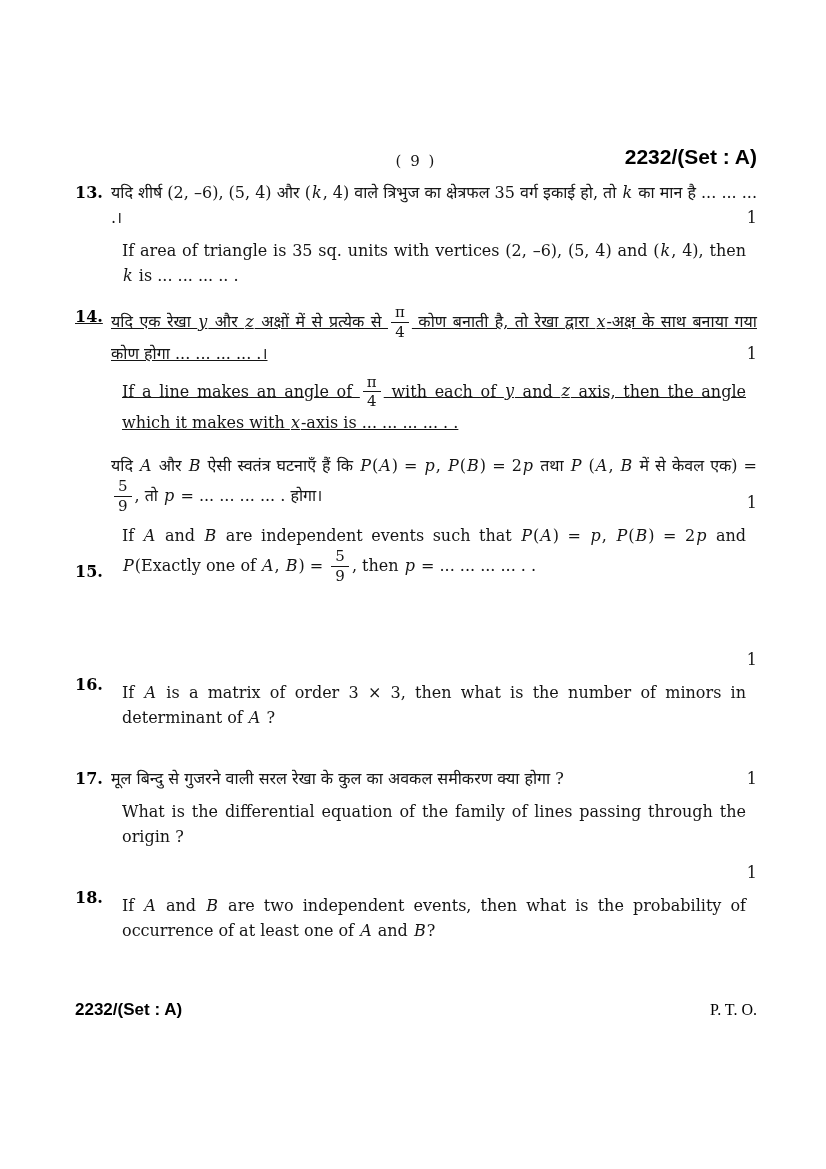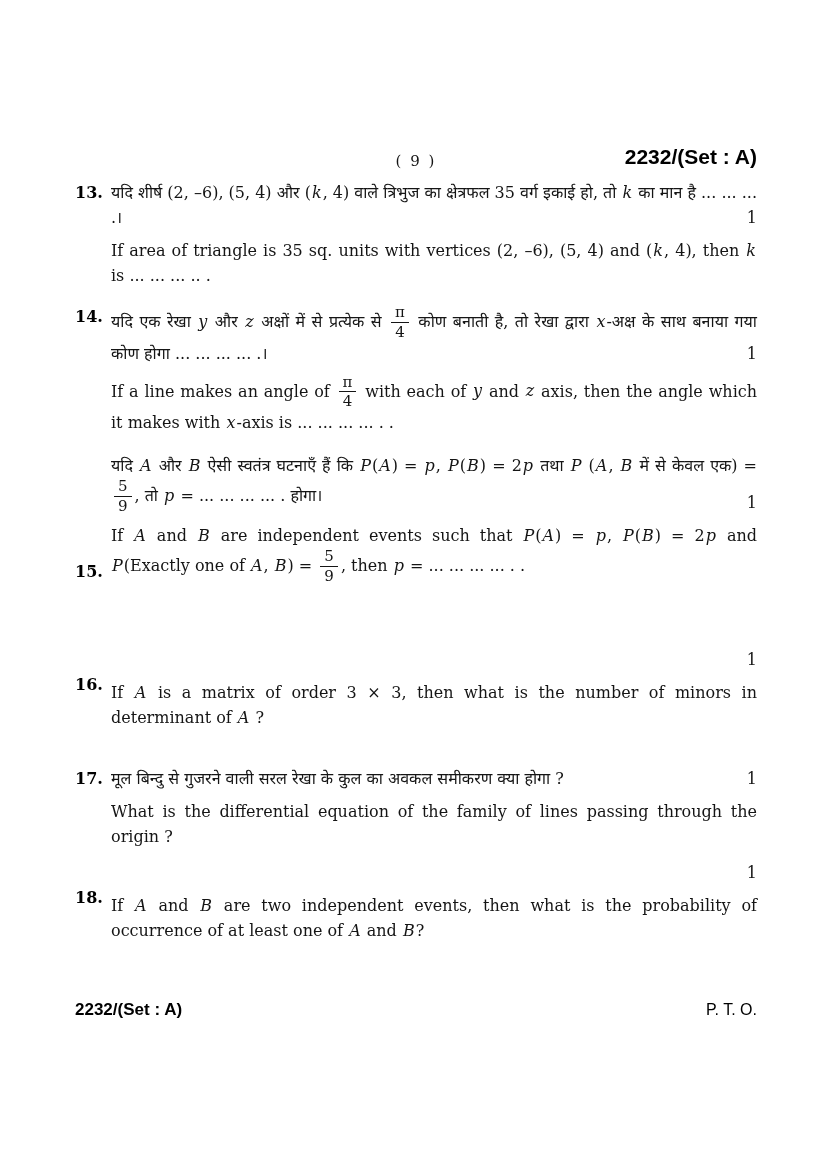--- a/index.html
+++ b/index.html
@@ -35,43 +35,43 @@
   .q-body { flex: 1; min-width: 0; }
   .q-hindi {
     position: relative; margin: 0;
     text-align: justify; line-height: 25px;
   }
   .q-marks {
     position: absolute; right: 0; bottom: 0;
     line-height: 25px; color: #151515;
   }
   .q-english {
-    margin: 8px 0 0; text-align: justify; line-height: 25px;
+    margin: 8px 11px 0; text-align: justify; line-height: 25px;
   }
   i.var { font-style: italic; padding: 0 1px; }
   .frac {
     display: inline-block; vertical-align: middle; text-align: center;
     font-size: 15px; line-height: 1.12; margin: 0 3px;
   }
   .frac .num { display: block; border-bottom: 1.3px solid #151515; padding: 0 4px 1px; }
   .frac .den { display: block; padding-top: 1px; }
   #questions .question:nth-child(1) { margin-bottom: 16px; }
-  #questions .question:nth-child(2) { margin-bottom: 18px; }
+  #questions .question:nth-child(2) { margin-bottom: 18px; text-decoration: underline; }
   #questions .question:nth-child(3) { margin-bottom: 88px; align-items: flex-end; }
   #questions .question:nth-child(4) { margin-bottom: 36px; }
   #questions .question:nth-child(5) { margin-bottom: 36px; }
   #questions .question:nth-child(6) { margin-bottom: 0; }
   
   .footer {
     position: absolute; left: 75px; right: 69px; top: 1000px;
     display: flex; justify-content: space-between; align-items: baseline;
     font-family: "Liberation Sans", sans-serif; font-size: 17px; color: #000;
   }
   .footer-code { font-weight: bold; }
-  .footer-pto { font-family: Liberation Sans, sans-serif; font-size: 16px; }
+  .footer-pto { font-family: Liberation Serif, serif; font-size: 16px; }
 </style>
 </head>
 <body>
 
 <div class="page">
 
   <div class="header">
     <span class="page-num">( 9 )</span>
     <span class="paper-code">2232/(Set : A)</span>
   </div>

